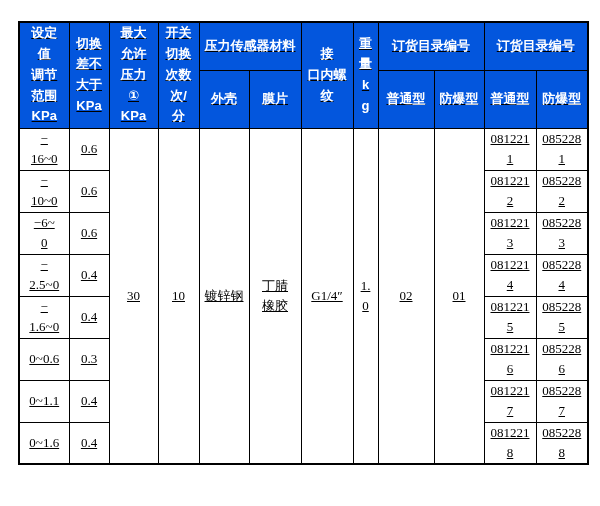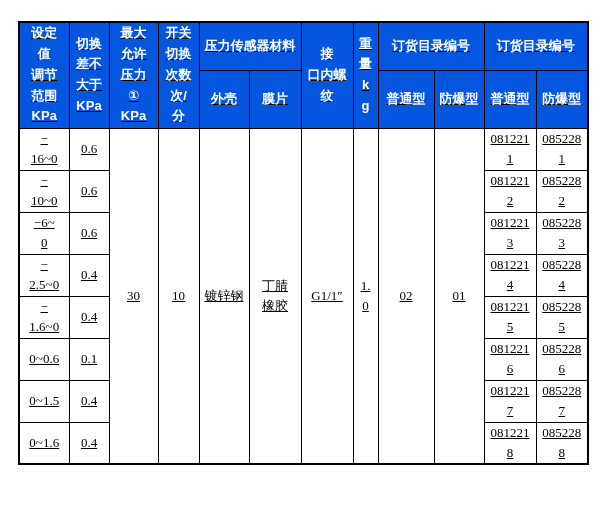--- a/index.html
+++ b/index.html
@@ -112,21 +112,21 @@
 
     <tr class="body-row">
       <td>−
 16~0</td>
       <td>0.6</td>
       <td rowspan="8">30</td>
       <td rowspan="8">10</td>
       <td rowspan="8">镀锌钢</td>
       <td rowspan="8">丁腈
 橡胶</td>
-      <td rowspan="8">G1/1″</td>
+      <td rowspan="8">G1/4″</td>
       <td rowspan="8">1.
 0</td>
       <td rowspan="8">02</td>
       <td rowspan="8">01</td>
       <td>081221
 1</td>
       <td>085228
 1</td>
     </tr>
 
@@ -165,29 +165,29 @@
 1.6~0</td>
       <td>0.4</td>
       <td>081221
 5</td>
       <td>085228
 5</td>
     </tr>
 
     <tr class="body-row">
       <td>0~0.6</td>
-      <td>0.1</td>
+      <td>0.3</td>
       <td>081221
 6</td>
       <td>085228
 6</td>
     </tr>
 
     <tr class="body-row">
-      <td>0~1.5</td>
+      <td>0~1.1</td>
       <td>0.4</td>
       <td>081221
 7</td>
       <td>085228
 7</td>
     </tr>
 
     <tr class="body-row">
       <td>0~1.6</td>
       <td>0.4</td>

